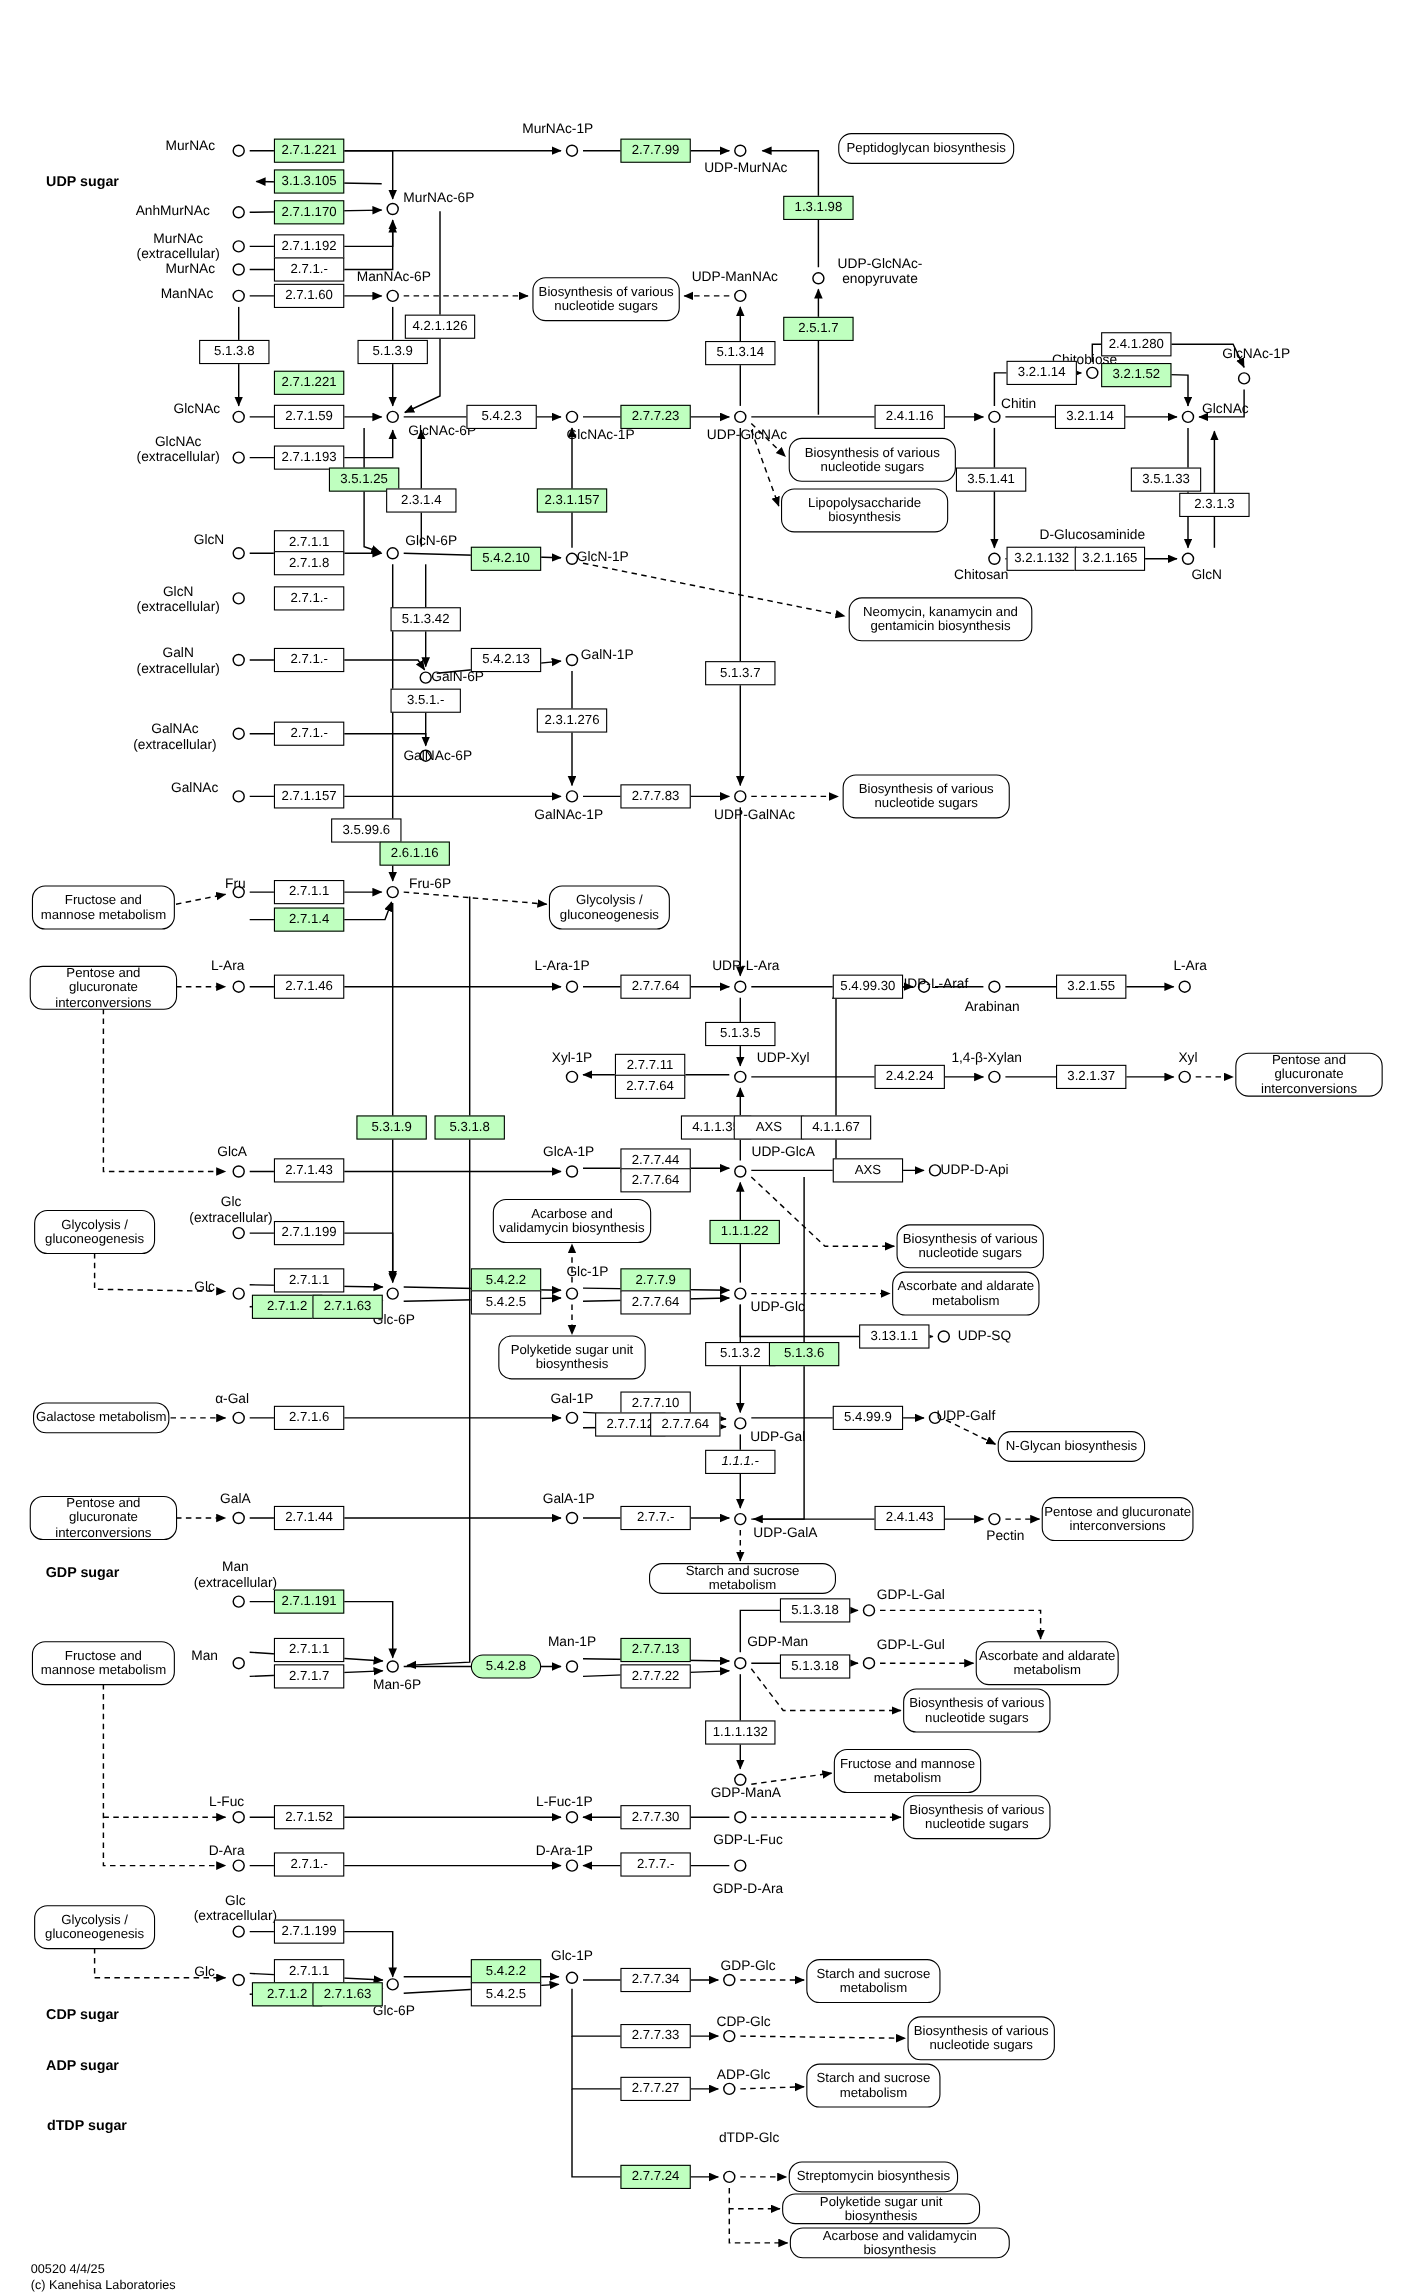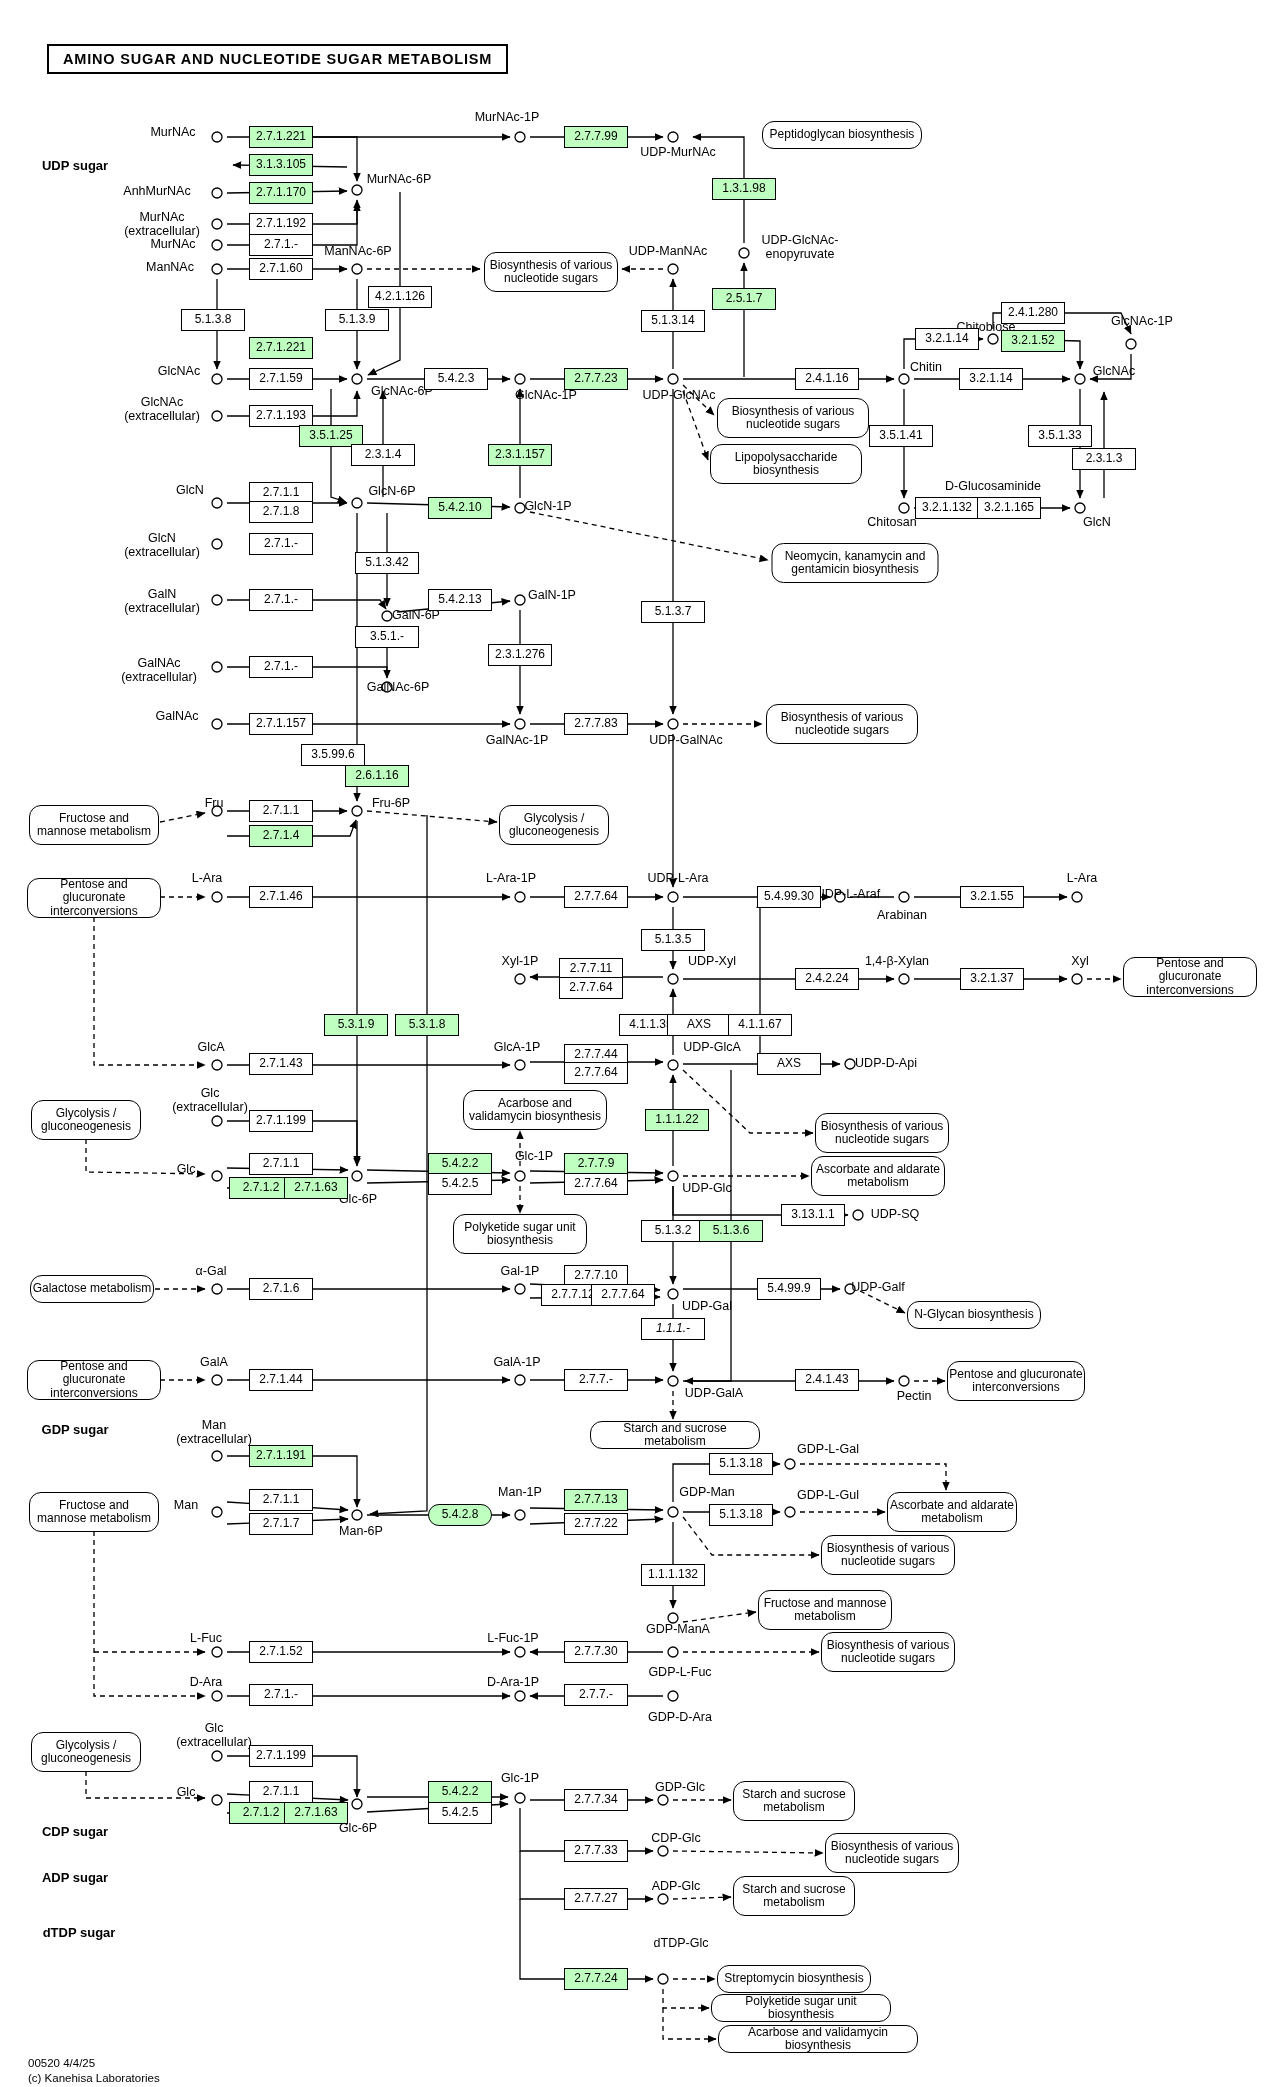--- a/index.html
+++ b/index.html
@@ -249,21 +249,20 @@
       <circle cx="217" cy="1756" r="5" fill="#fff" stroke="#000000" stroke-width="1.3"></circle>
       <circle cx="217" cy="1800" r="5" fill="#fff" stroke="#000000" stroke-width="1.3"></circle>
       <circle cx="357" cy="1804" r="5" fill="#fff" stroke="#000000" stroke-width="1.3"></circle>
       <circle cx="520" cy="1798" r="5" fill="#fff" stroke="#000000" stroke-width="1.3"></circle>
       <circle cx="663" cy="1800" r="5" fill="#fff" stroke="#000000" stroke-width="1.3"></circle>
       <circle cx="663" cy="1851" r="5" fill="#fff" stroke="#000000" stroke-width="1.3"></circle>
       <circle cx="663" cy="1899" r="5" fill="#fff" stroke="#000000" stroke-width="1.3"></circle>
       <circle cx="663" cy="1979" r="5" fill="#fff" stroke="#000000" stroke-width="1.3"></circle>
     </svg>
 
-  <div id="title">AMINO SUGAR AND NUCLEOTIDE SUGAR METABOLISM</div>
 
   <div id="footer">
     <div>00520 4/4/25</div>
     <div>(c) Kanehisa Laboratories</div>
   </div>
 <div class="enz green" style="left: 281px; top: 137px;">2.7.1.221</div>
     <div class="enz green" style="left: 596px; top: 137px;">2.7.7.99</div>
     <div class="enz green" style="left: 281px; top: 165px;">3.1.3.105</div>
     <div class="enz green" style="left: 281px; top: 193px;">2.7.1.170</div>
     <div class="enz" style="left: 281px; top: 224px;">2.7.1.192</div>
@@ -485,21 +484,21 @@
     <div class="pw" style="left: 842px; top: 724px; width: 150px; height: 38px;">Biosynthesis of various
 nucleotide sugars</div>
     <div class="pw" style="left: 94px; top: 825px; width: 128px; height: 38px;">Fructose and
 mannose metabolism</div>
     <div class="pw" style="left: 554px; top: 825px; width: 108px; height: 38px;">Glycolysis /
 gluconeogenesis</div>
     <div class="pw" style="left: 94px; top: 898px; width: 132px; height: 38px;">Pentose and glucuronate
 interconversions</div>
     <div class="pw" style="left: 1190px; top: 977px; width: 132px; height: 38px;">Pentose and glucuronate
 interconversions</div>
-    <div class="pw" style="left: 520px; top: 1110px; width: 142px; height: 38px; margin-left: 15px;">Acarbose and
+    <div class="pw" style="left: 520px; top: 1110px; width: 142px; height: 38px;">Acarbose and
 validamycin biosynthesis</div>
     <div class="pw" style="left: 86px; top: 1120px; width: 108px; height: 38px;">Glycolysis /
 gluconeogenesis</div>
     <div class="pw" style="left: 882px; top: 1133px; width: 132px; height: 38px;">Biosynthesis of various
 nucleotide sugars</div>
     <div class="pw" style="left: 878px; top: 1176px; width: 132px; height: 38px;">Ascorbate and aldarate
 metabolism</div>
     <div class="pw" style="left: 520px; top: 1234px; width: 132px; height: 38px;">Polyketide sugar unit
 biosynthesis</div>
     <div class="pw" style="left: 92px; top: 1289px; width: 122px; height: 26px;">Galactose metabolism</div>

